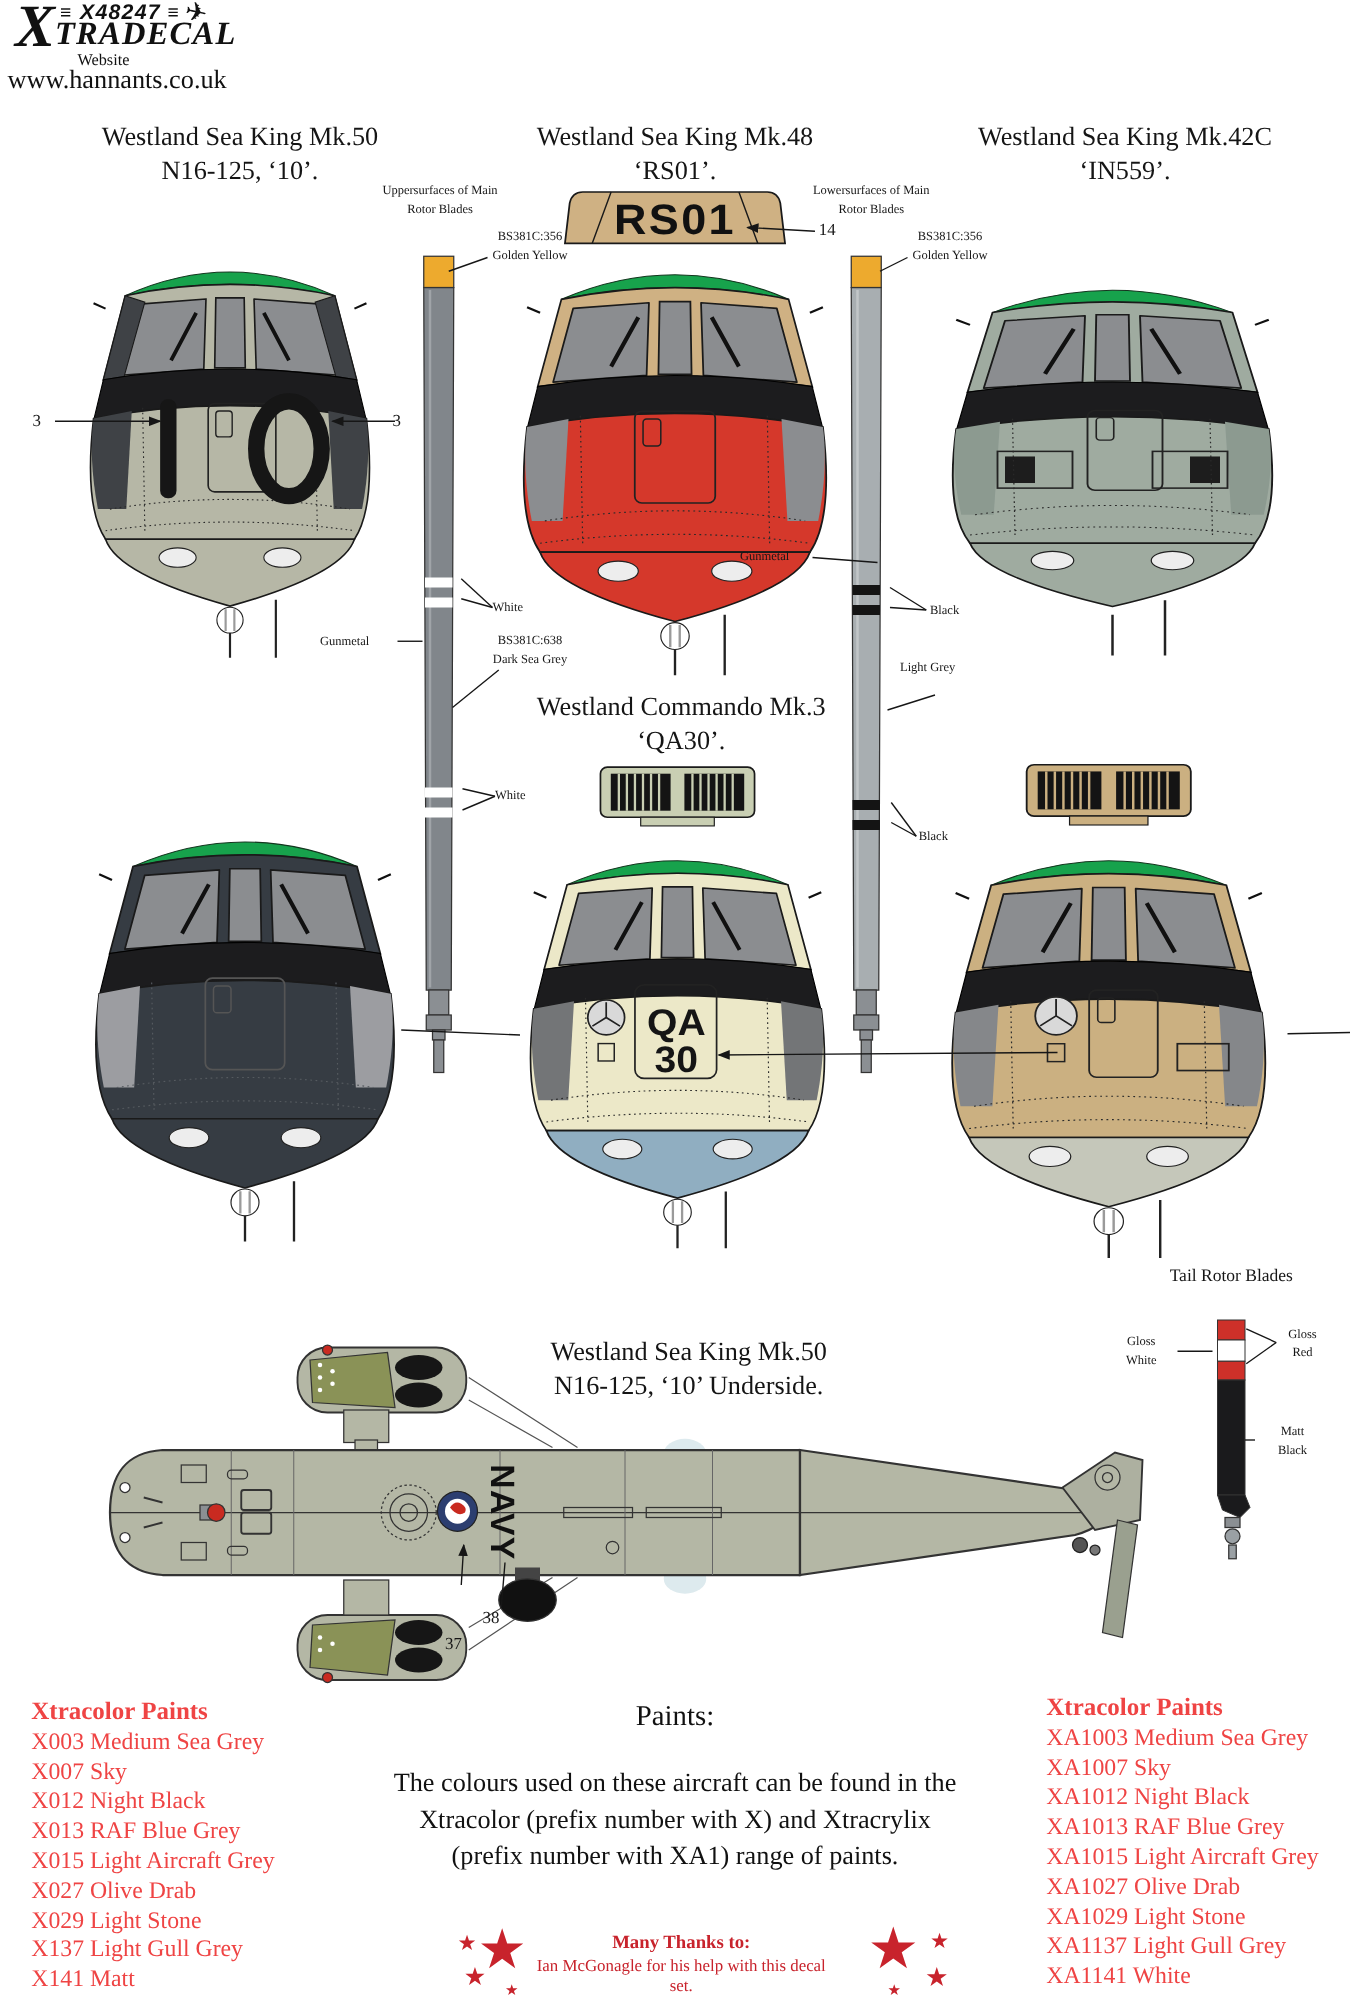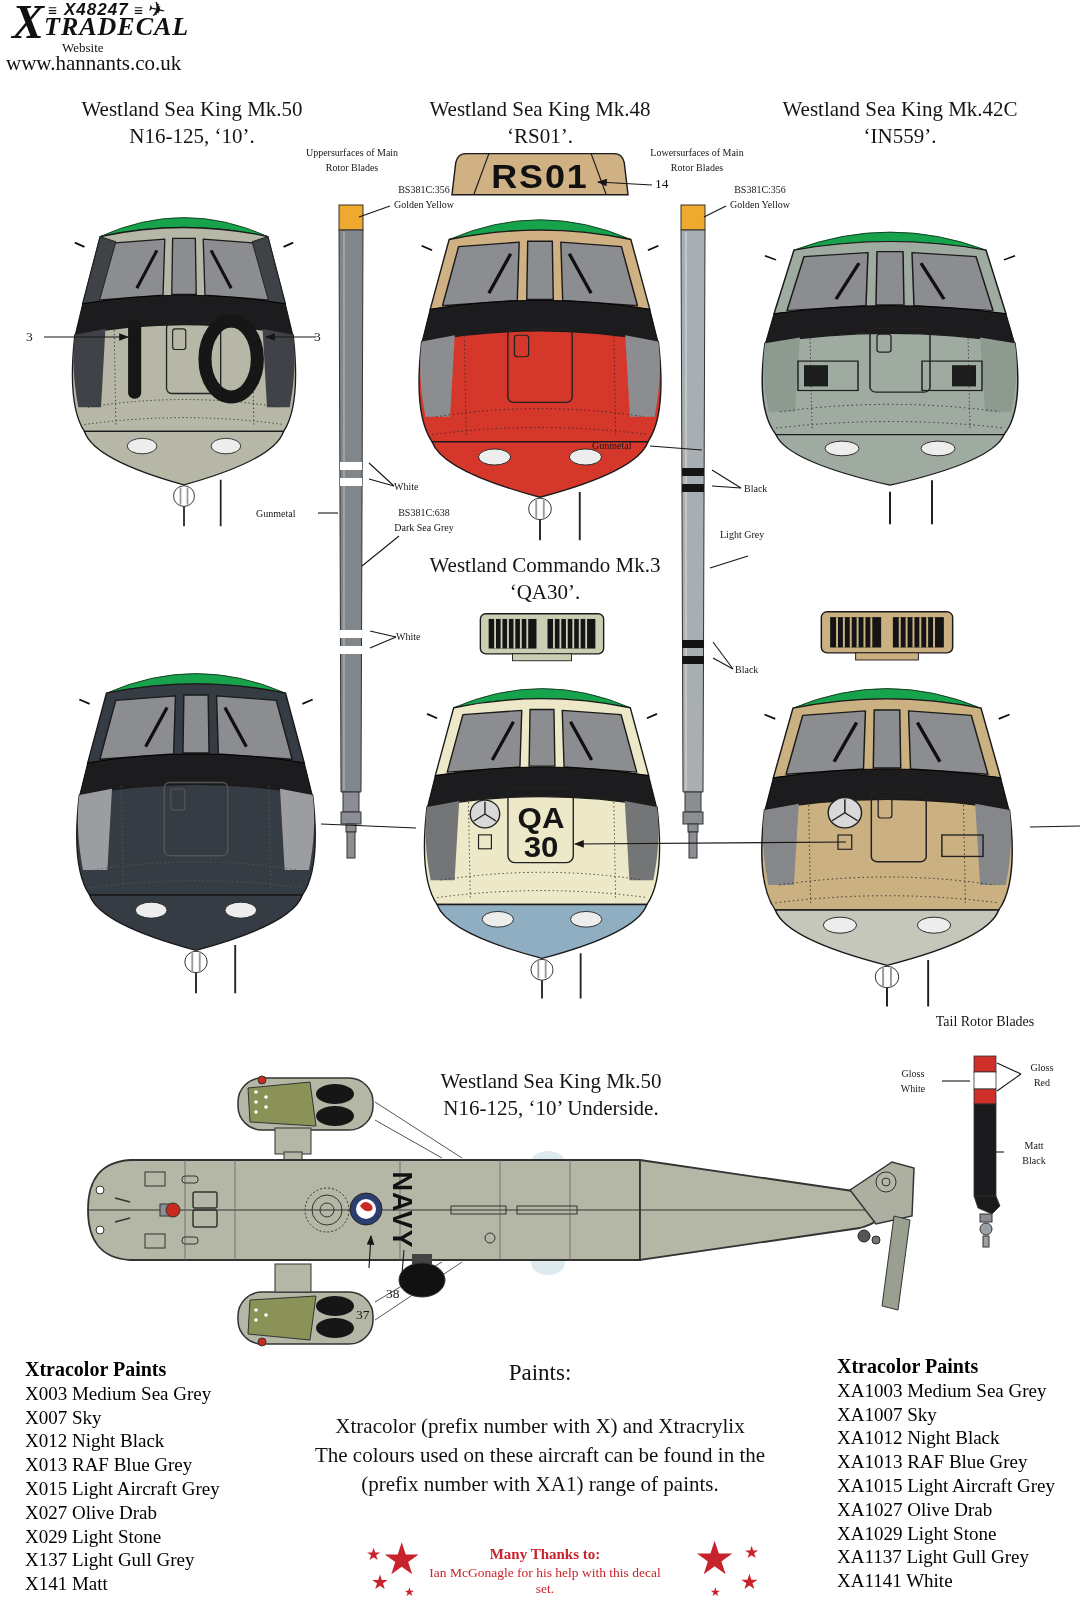--- a/index.html
+++ b/index.html
@@ -5,21 +5,21 @@
   html,body{margin:0;padding:0;background:#ffffff;}
   #sheet{position:relative;width:1080px;height:1598px;background:#fff;overflow:hidden;
          font-family:"Liberation Serif",serif;color:#111;}
   .abs{position:absolute;}
   .title{position:absolute;text-align:center;font-size:21px;line-height:27px;color:#151515;}
   .lbl{position:absolute;font-size:10px;line-height:15px;color:#161616;text-align:center;}
   .num{position:absolute;font-size:13.5px;color:#161616;}
   svg{display:block;}
   .rivet{stroke:#2a2a2a;stroke-width:1;stroke-dasharray:1.5 3;fill:none;}
   .ol{stroke:#1a1a1a;stroke-width:1.5;}
-  .paintlist{position:absolute;font-size:19px;line-height:23.8px;color:#000000;}
+  .paintlist{position:absolute;font-size:19px;line-height:23.8px;color:#ef4444;}
   .paintlist .pt{font-weight:bold;font-size:20px;}
   .star{position:absolute;color:var(--star-red);line-height:1;}
   .thanks{position:absolute;text-align:center;color:var(--star-red);}
 </style>
 </head>
 <body>
 
 <div id="sheet">
 
   <div class="abs" style="left:0;top:0;width:220px;height:78px;">
@@ -467,22 +467,22 @@
     <div>XA1015 Light Aircraft Grey</div>
     <div>XA1027 Olive Drab</div>
     <div>XA1029 Light Stone</div>
     <div>XA1137 Light Gull Grey</div>
     <div>XA1141 White</div>
   </div>
 
   <div class="abs" style="left:450px;top:1360px;width:180px;text-align:center;font-size:23px;">Paints:</div>
 
   <div class="abs" style="left:268px;top:1412px;width:544px;text-align:center;font-size:21px;line-height:29px;">
+    <div>The colours used on these aircraft can be found in the</div>
     <div>Xtracolor (prefix number with X) and Xtracrylix</div>
-    <div>The colours used on these aircraft can be found in the</div>
     <div>(prefix number with XA1) range of paints.</div>
   </div>
 
   <div class="thanks" style="left:420px;top:1546px;width:250px;">
     <div style="font-weight:bold;font-size:15px;">Many Thanks to:</div>
     <div style="font-size:13.5px;margin-top:2px;">Ian McGonagle for his help with this decal set.</div>
   </div>
   <span class="star" style="left:382px;top:1538px;font-size:44px;">★</span>
   <span class="star" style="left:366px;top:1546px;font-size:17px;">★</span>
   <span class="star" style="left:371px;top:1572px;font-size:20px;">★</span>

